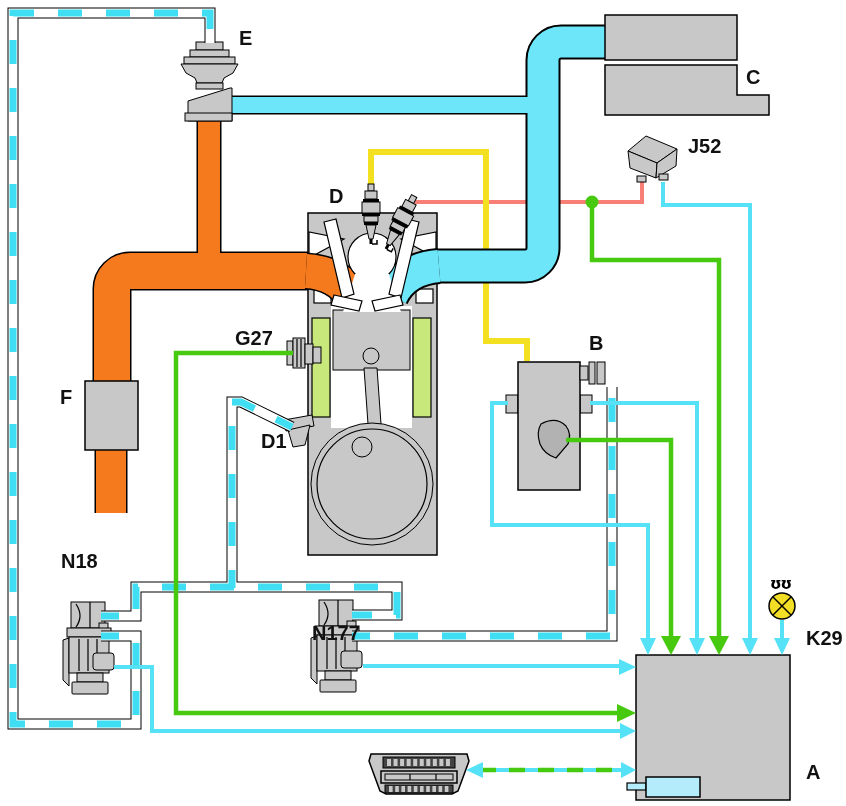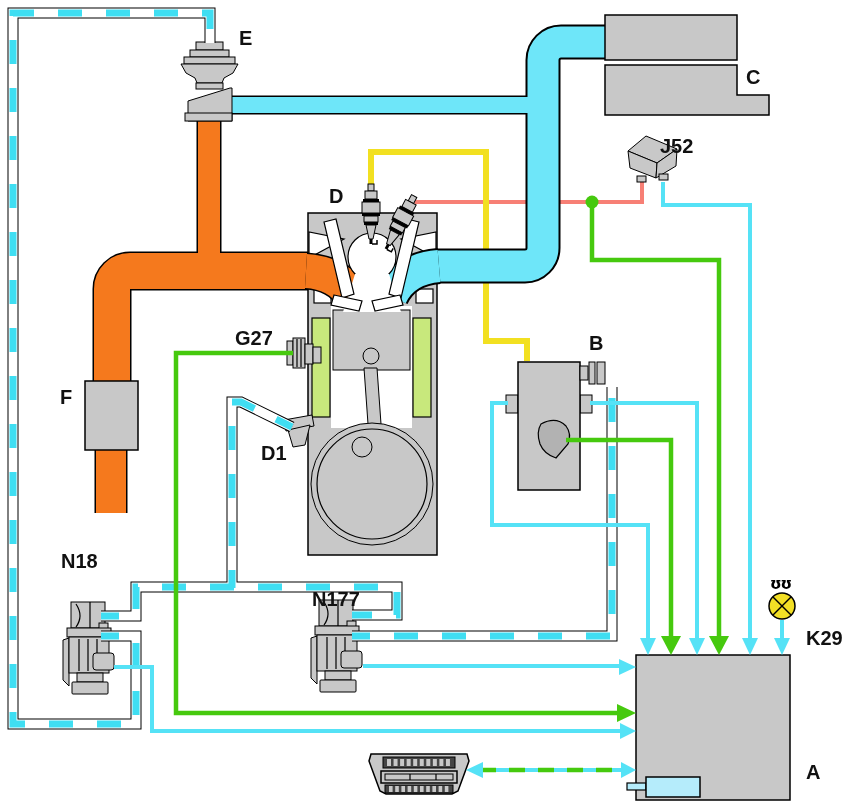--- a/index.html
+++ b/index.html
@@ -260,23 +260,23 @@
     <polygon class="arr-cyan" points="619,659 619,675 636,667"></polygon>
     <polygon class="arr-green" points="617,704 617,722 636,713"></polygon>
     <polygon class="arr-cyan" points="620,723 620,739 636,731"></polygon>
     <polygon class="arr-cyan" points="621,762 621,778 636,770"></polygon>
     <polygon class="arr-cyan" points="483,762 483,778 466,770"></polygon>
   </g>
 </svg>
 
 <div class="lbl" style="left:239px;top:28px">E</div>
 <div class="lbl" style="left:746px;top:67px">C</div>
-<div class="lbl" style="left:660px;top:136px">J52</div>
+<div class="lbl" style="left:688px;top:136px">J52</div>
 <div class="lbl" style="left:329px;top:186px">D</div>
 <div class="lbl" style="left:589px;top:333px">B</div>
 <div class="lbl" style="left:60px;top:387px">F</div>
 <div class="lbl" style="left:235px;top:328px">G27</div>
-<div class="lbl" style="left:261px;top:443px">D1</div>
+<div class="lbl" style="left:261px;top:431px">D1</div>
 <div class="lbl" style="left:61px;top:551px">N18</div>
-<div class="lbl" style="left:312px;top:589px">N177</div>
+<div class="lbl" style="left:312px;top:623px">N177</div>
 <div class="lbl" style="left:806px;top:628px">K29</div>
 <div class="lbl" style="left:806px;top:762px">A</div>
 </div>
 
 </body></html>

